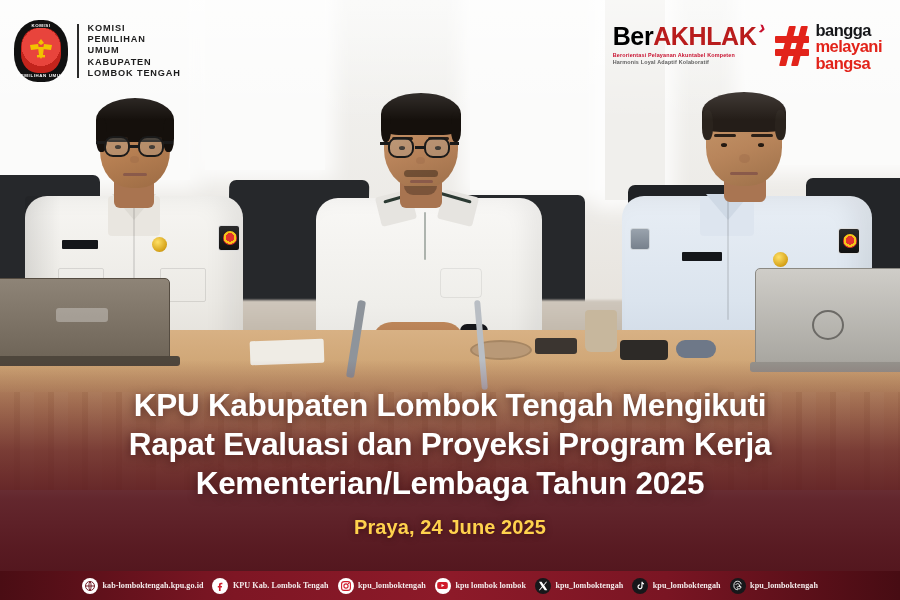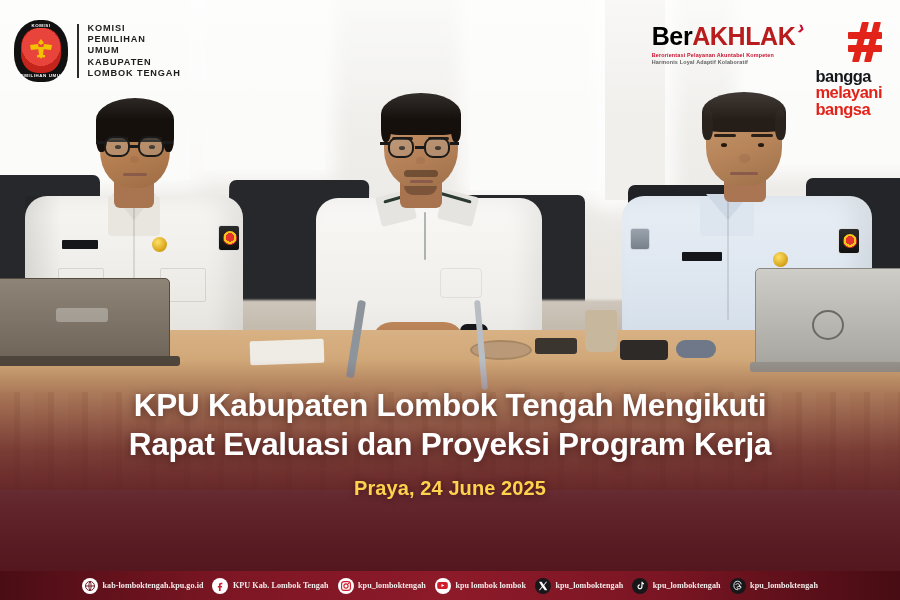--- a/index.html
+++ b/index.html
@@ -161,21 +161,21 @@
   .ber-main .b2 { color:#000000; }
   .ber-tick {
     position:absolute; right:-9px; top:-6px; color:#c8102e;
     font-size:20px; font-weight:800; transform:rotate(12deg);
   }
   .ber-sub { margin-top:3px; line-height:1.35; }
   .ber-sub div { font-size:5.4px; letter-spacing:.18px; font-weight:600; }
   .ber-sub .w-red { color:#c8102e; }
   .ber-sub .w-gry { color:#5e5e5e; }
 
-  .bangga { display:flex; align-items:flex-end; gap:6px;flex-direction:column; }
+  .bangga { display:flex; align-items:center; gap:6px; }
   .bangga-mark { position:relative; width:33px; height:40px; }
   .bangga-mark i {
     position:absolute; background:#e2231a; display:block; border-radius:1px;
   }
   .bm-v1 { left:8px;  top:0;  width:7px; height:40px; transform:skewX(-14deg); }
   .bm-v2 { left:20px; top:0;  width:7px; height:40px; transform:skewX(-14deg); }
   .bm-h1 { left:-1px; top:10px; width:34px; height:6.5px; }
   .bm-h2 { left:-1px; top:23px; width:34px; height:6.5px; }
   .bangga-words { line-height:.99; }
   .bangga-words div { font-size:16.5px; font-weight:800; letter-spacing:-.5px; }
@@ -422,20 +422,21 @@
         <div class="bw1">bangga</div>
         <div class="bw2">melayani</div>
         <div class="bw3">bangsa</div>
       </div>
     </div>
   </div>
 
   <div class="title-block">
     <div class="title-line">KPU Kabupaten Lombok Tengah Mengikuti</div>
     <div class="title-line">Rapat Evaluasi dan Proyeksi Program Kerja</div>
+    <div class="title-line">Kementerian/Lembaga Tahun 2025</div>
     <div class="subtitle">Praya, 24 June 2025</div>
   </div>
 
   <div class="footer">
 
     <div class="sm-item">
       <span class="sm-ic">
         <svg width="12" height="12" viewBox="0 0 24 24" fill="none" stroke="#6b1520" stroke-width="1.9">
           <circle cx="12" cy="12" r="9"></circle>
             <path d="M3 12h18M12 3c3 3.5 3 14 0 18M12 3c-3 3.5-3 14 0 18"></path>

